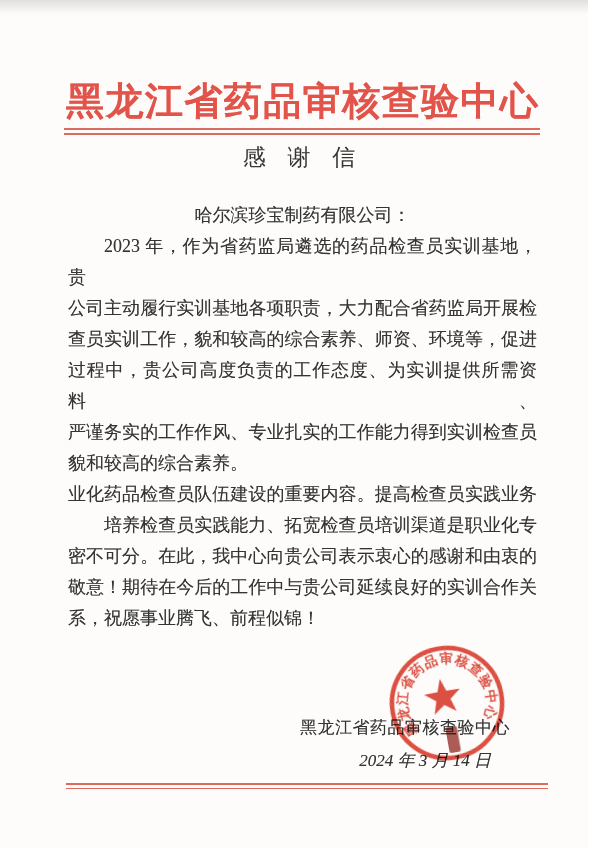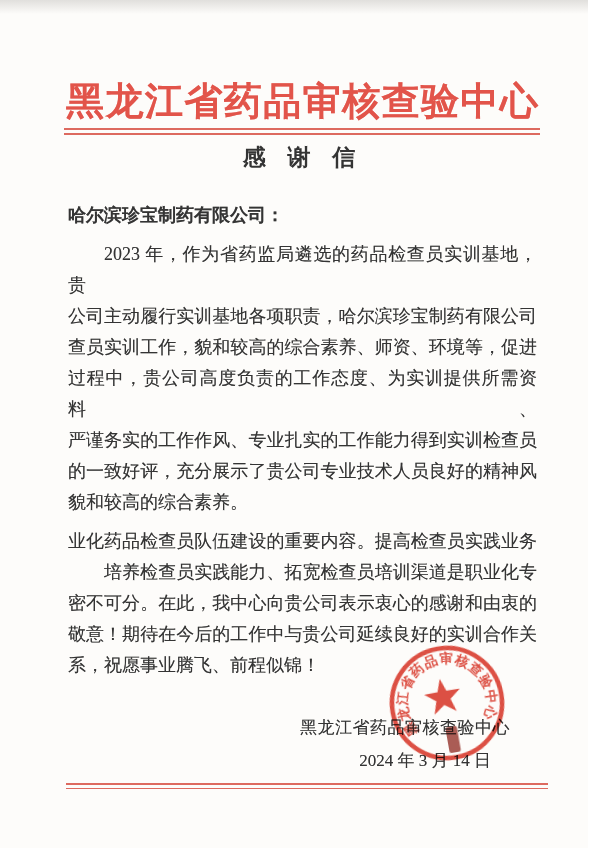--- a/index.html
+++ b/index.html
@@ -31,43 +31,44 @@
   }
   .rule-foot{
     top:783px;left:66px;width:482px;height:6px;
     border-top:2px solid var(--rule_red,#dd6a5f);
     border-bottom:1.6px solid var(--rule_red,#dd6a5f);
   }
   .title{
     position:absolute;top:143px;left:0;width:600px;
     text-align:center;font-size:23px;line-height:30px;
     color:var(--ink,#343434);letter-spacing:2px;word-spacing:12px;
-    font-weight:700;
+    font-weight:400;
   }
   .body{
     position:absolute;top:200px;left:68px;width:469px;
     font-size:18px;line-height:31px;color:var(--ink,#343434);
     text-shadow:0 0 .5px rgba(50,50,50,.45);
   }
-  .para{margin:8px 0 0 0;}
+  .para{margin:0 0 0 0;}
   .line{display:block;text-align:justify;text-align-last:justify;}
   .line.first{text-indent:2em;}
   .line.last{text-align-last:left;}
-  .salutation{display:block;text-align:left;font-weight:bold;}
+  .salutation{display:block;text-align:center;}
   .signature{
     position:absolute;top:713px;left:68px;right:78px;
     text-align:right;font-size:17px;line-height:30px;
     color:var(--ink,#343434);letter-spacing:.5px;
     text-shadow:0 0 .5px rgba(50,50,50,.45);
   }
   .date{
     position:absolute;top:746px;left:340px;width:170px;
     text-align:center;font-size:17px;line-height:30px;
     color:var(--ink,#343434);
     text-shadow:0 0 .5px rgba(50,50,50,.45);
+    font-style:italic;
   }
   .seal{
     position:absolute;left:372px;top:628px;width:150px;height:150px;
     transform:rotate(-10deg);
     opacity:.93;mix-blend-mode:multiply;
     filter:blur(.3px);
   }
   .seal-ring{fill:none;stroke:var(--seal_red,#dc4437);stroke-width:4.6px;}
   .seal-star{fill:var(--seal_red,#dc4437);}
   .seal-text{
@@ -88,25 +89,24 @@
 
   <div class="rule rule-head"></div>
 
   <div class="title">感 谢 信</div>
 
   <div class="body">
     <span class="salutation">哈尔滨珍宝制药有限公司：</span>
 
     <p class="para">
       <span class="line first">2023 年，作为省药监局遴选的药品检查员实训基地，贵</span>
-      <span class="line">公司主动履行实训基地各项职责，哈尔滨珍宝制药有限公司</span>
+      <span class="line">公司主动履行实训基地各项职责，大力配合省药监局开展检</span>
       <span class="line">查员实训工作，貌和较高的综合素养、师资、环境等，促进</span>
       <span class="line">过程中，贵公司高度负责的工作态度、为实训提供所需资料、</span>
       <span class="line">严谨务实的工作作风、专业扎实的工作能力得到实训检查员</span>
-      <span class="line">的一致好评，充分展示了贵公司专业技术人员良好的精神风</span>
       <span class="line last">貌和较高的综合素养。</span>
     </p>
 
     <p class="para">
       <span class="line">业化药品检查员队伍建设的重要内容。提高检查员实践业务</span>
       <span class="line first">培养检查员实践能力、拓宽检查员培训渠道是职业化专</span>
       <span class="line">密不可分。在此，我中心向贵公司表示衷心的感谢和由衷的</span>
       <span class="line">敬意！期待在今后的工作中与贵公司延续良好的实训合作关</span>
       <span class="line last">系，祝愿事业腾飞、前程似锦！</span>
     </p>

